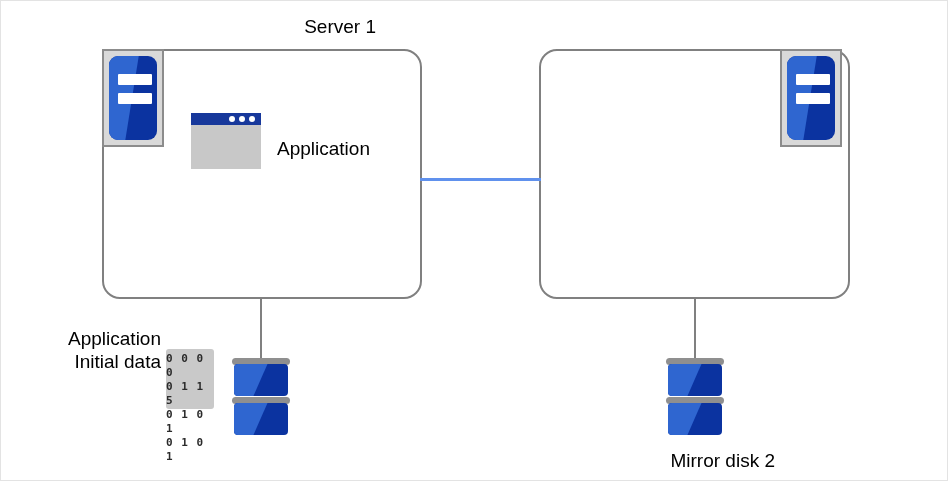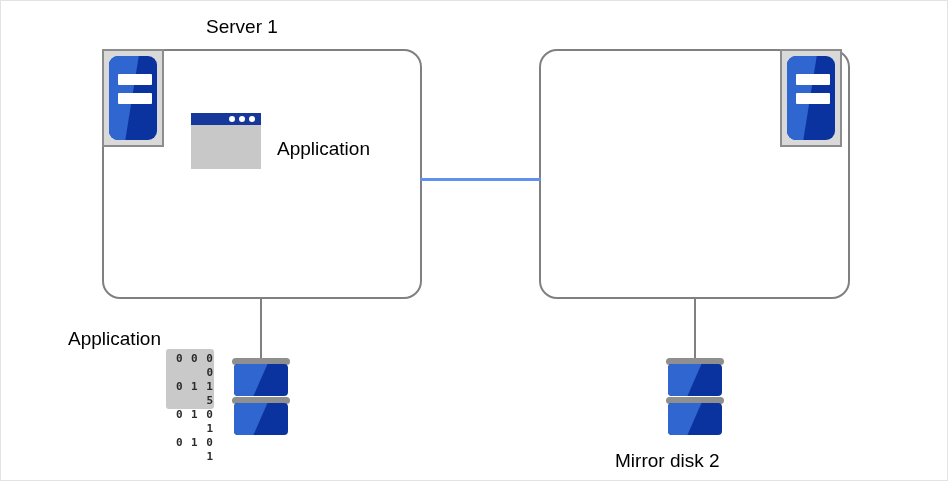--- a/index.html
+++ b/index.html
@@ -19,21 +19,21 @@
   }
 
   
   .label {
     position: absolute;
     color: #000000;
     font-size: 19px;
     line-height: 23px;
     white-space: pre;
   }
-  .label.center { text-align: left; }
+  .label.center { text-align: right; }
   .label.right  { text-align: right; }
 
   
   .server-box {
     position: absolute;
     border: 2px solid #808080;
     border-radius: 18px;
     background: #ffffff;
     box-sizing: border-box;
   }
@@ -109,21 +109,21 @@
     height: 60px;
     background: #c9c9c9;
     border-radius: 3px;
     box-sizing: border-box;
     padding: 3px 0 0 0;
     font-family: "DejaVu Sans Mono", monospace;
     font-size: 11px;
     font-weight: bold;
     color: #2b2b2b;
     letter-spacing: 1px;
-    text-align: right;
+    text-align: left;
     line-height: 14px;
   }
 
   
   .disk-icon {
     position: absolute;
     width: 58px;
     height: 76px;
   }
   .disk-icon .plate {
@@ -210,20 +210,21 @@
 
   <div class="disk-icon" style="left:231px; top:357px;">
     <span class="plate p1"></span>
     <span class="body b1"></span>
     <span class="plate p2"></span>
     <span class="body b2"></span>
   </div>
 
 
   <div class="label right" style="left:40px; top:326px; width:120px;">Application</div>
+  <div class="label right" style="left:40px; top:349px; width:120px;">Initial data</div>
 
   <div class="data-icon" style="left:165px; top:348px;">
     <div>0 0 0 0</div>
     <div>0 1 1 5</div>
     <div>0 1 0 1</div>
     <div>0 1 0 1</div>
   </div>
 
   <div class="connector-v" style="left:693px; top:297px; height:60px;"></div>
 

